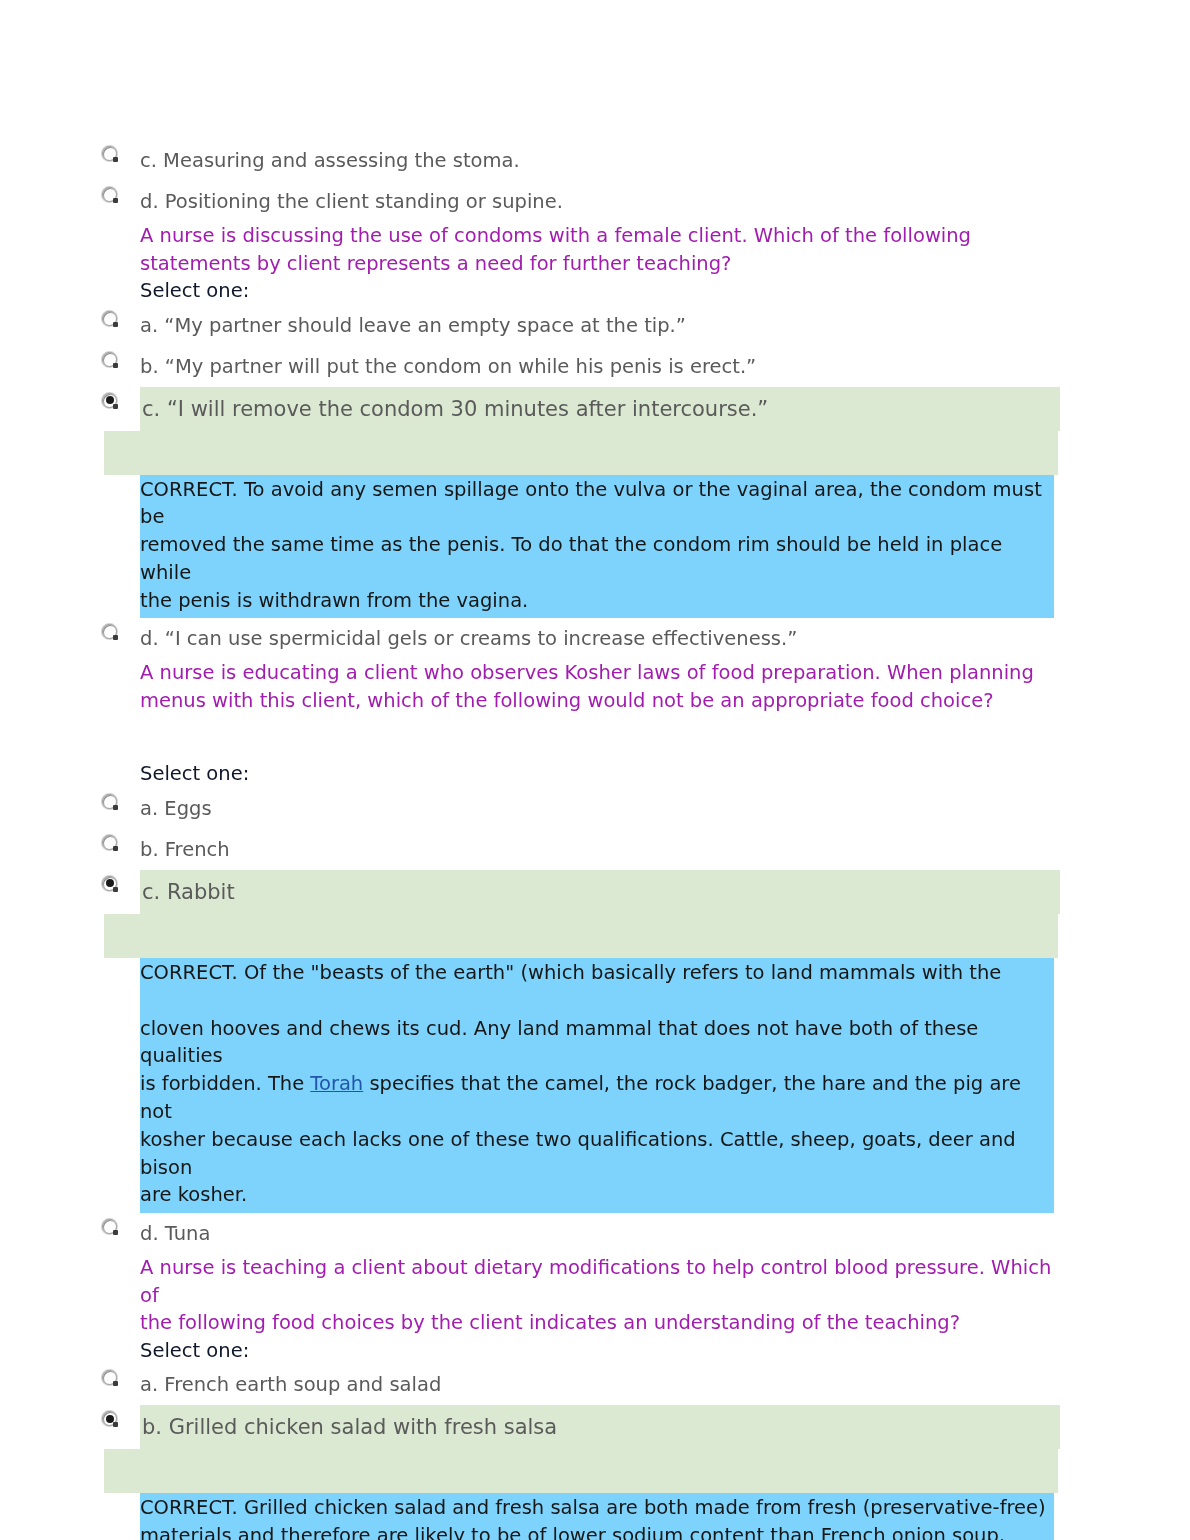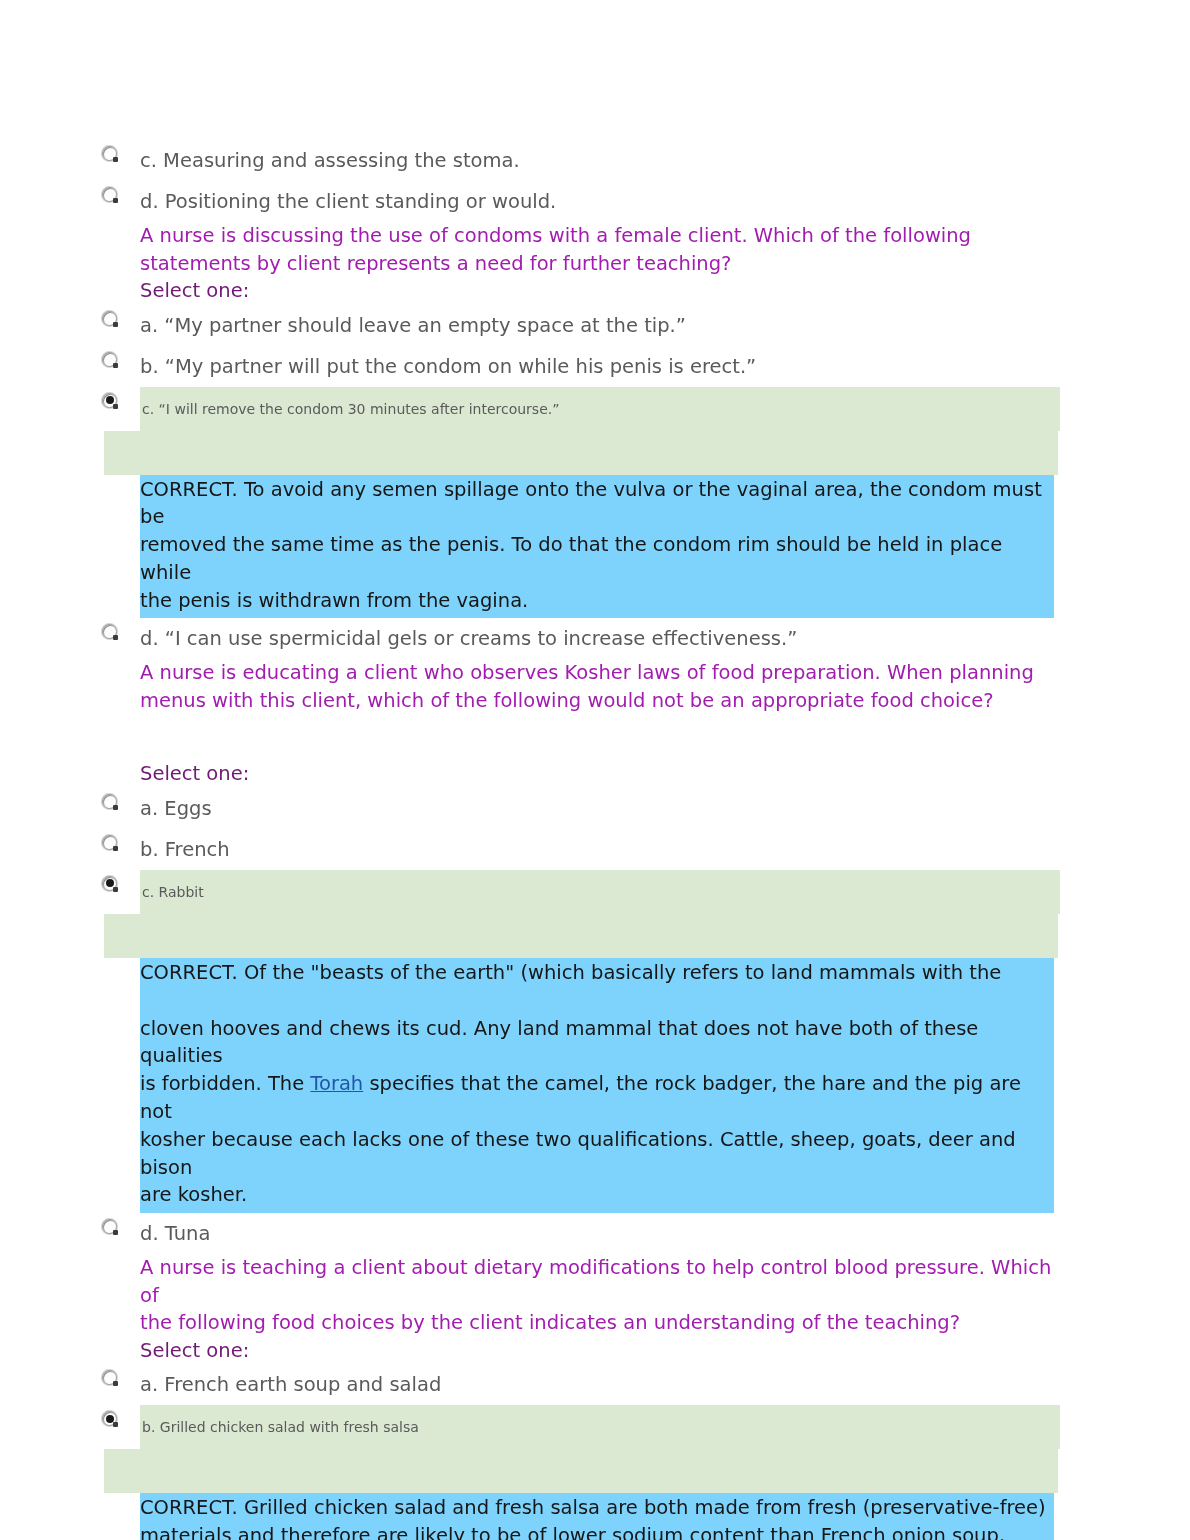--- a/index.html
+++ b/index.html
@@ -84,36 +84,36 @@
   .qtext {
     font-size: 19.5px;
     line-height: 27.5px;
     color: #a21caf;
     padding-left: 42px;
     margin: 0;
   }
   .select-one {
     font-size: 19.5px;
     line-height: 27.5px;
-    color: #701a75;
+    color: #0f172a;
     padding-left: 42px;
     margin: 0;
   }
   .spacer-gap { height: 46px; }
 
   
   .correct-block {
     position: relative;
     padding-left: 42px;
     box-sizing: border-box;
   }
   .correct-block .hl-first {
     display: block;
     background: #dce9d2;
-    font-size: 14px;
+    font-size: 21px;
     line-height: 44px;
     color: #5a5a5a;
     padding-left: 2px;
     white-space: nowrap;
   }
   .correct-block .hl-tail {
     display: block;
     background: #dce9d2;
     height: 44px;
     margin-left: -36px;
@@ -151,21 +151,21 @@
     <div class="opt-row">
       <span class="radio">
           <span class="nub"></span>
         </span>
       <span class="opt-label">c. Measuring and assessing the stoma.</span>
     </div>
     <div class="opt-row">
       <span class="radio">
           <span class="nub"></span>
         </span>
-      <span class="opt-label">d. Positioning the client standing or would.</span>
+      <span class="opt-label">d. Positioning the client standing or supine.</span>
     </div>
 
     <p class="qtext"><span>A nurse is discussing the use of condoms with a female client. Which of the following</span><br><span>statements by client represents a need for further teaching?</span></p>
     <p class="select-one">Select one:</p>
 
     <div class="opt-row">
       <span class="radio">
           <span class="nub"></span>
         </span>
       <span class="opt-label">a. “My partner should leave an empty space at the tip.”</span>

